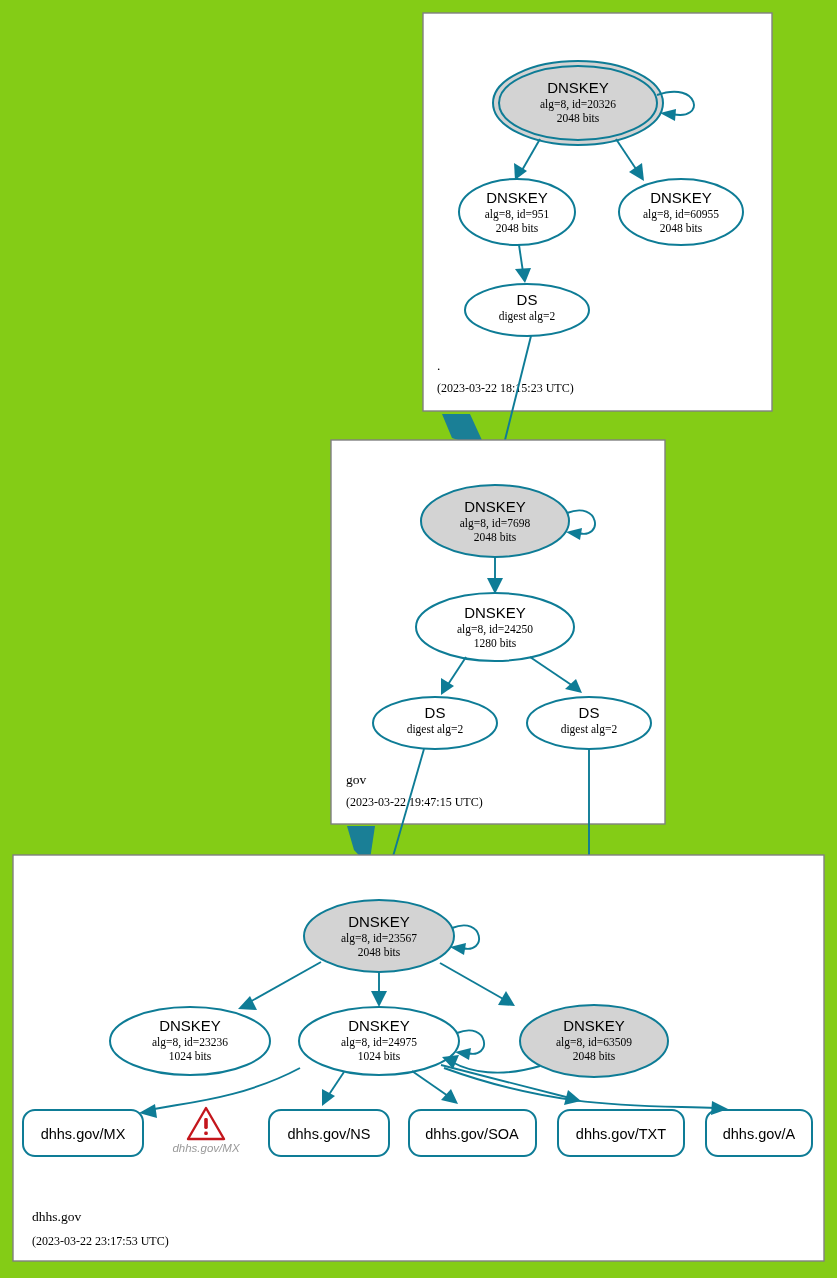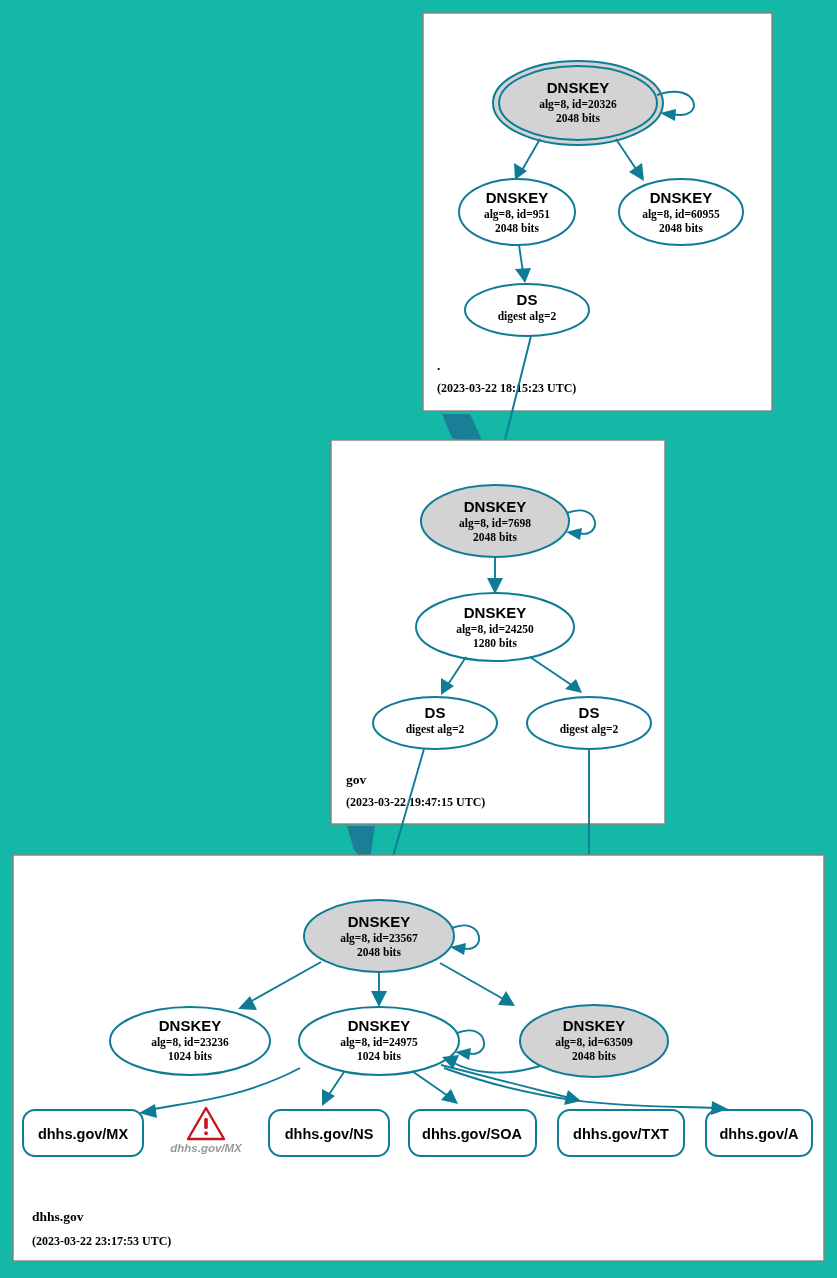--- a/index.html
+++ b/index.html
@@ -4,23 +4,22 @@
 <style>
   html, body {
     margin: 0;
     padding: 0;
     background: #ffffff;
   }
   #canvas {
     position: relative;
     width: 837px;
     height: 1278px;
-    background: #14b8a6;
+    background: #84cc16;
     font-family: "Liberation Sans", sans-serif;
-    font-weight: bold;
   }
   svg { display: block; }
   .zone-box {
     fill: #ffffff;
     stroke: #808080;
     stroke-width: 1.4;
   }
   .node-ell {
     fill: #ffffff;
     stroke: #0e7c96;

